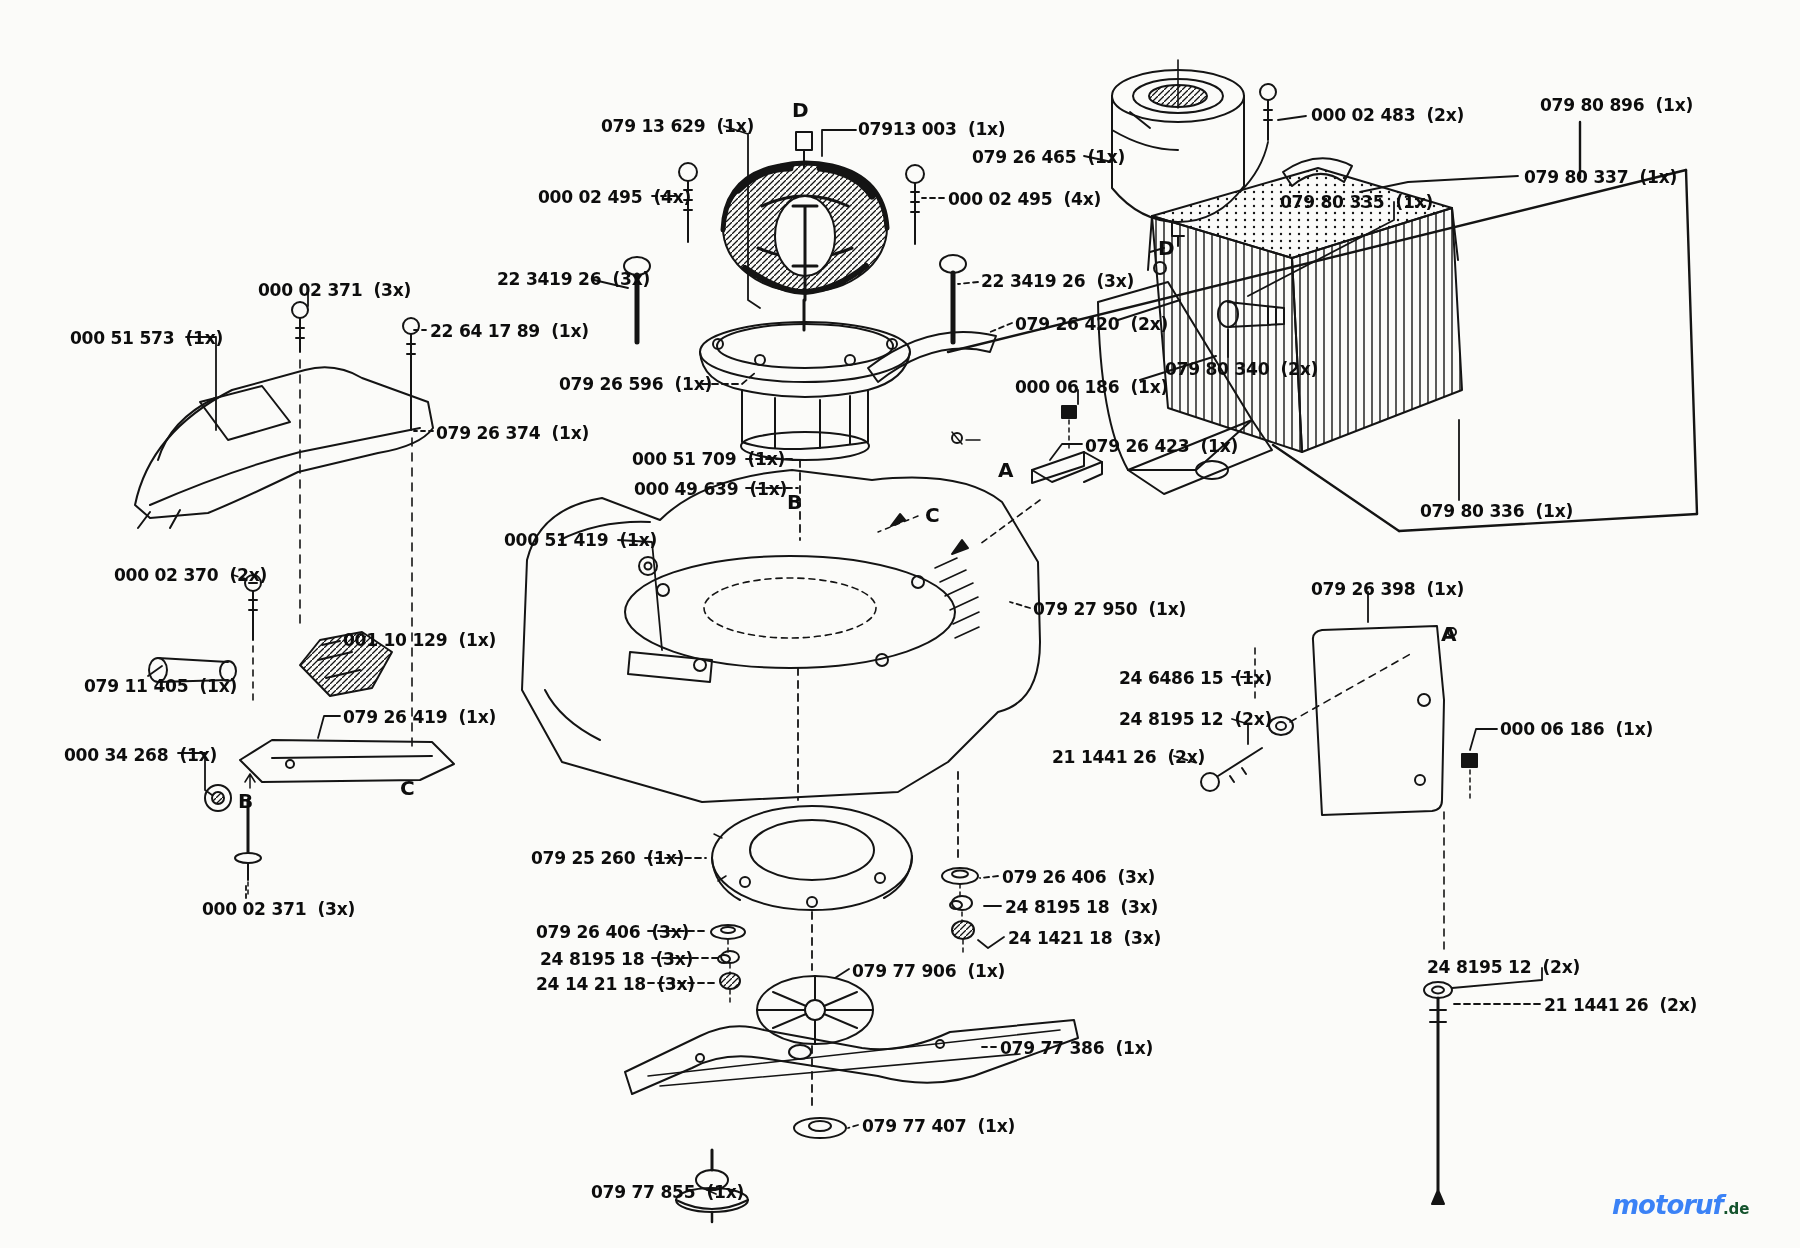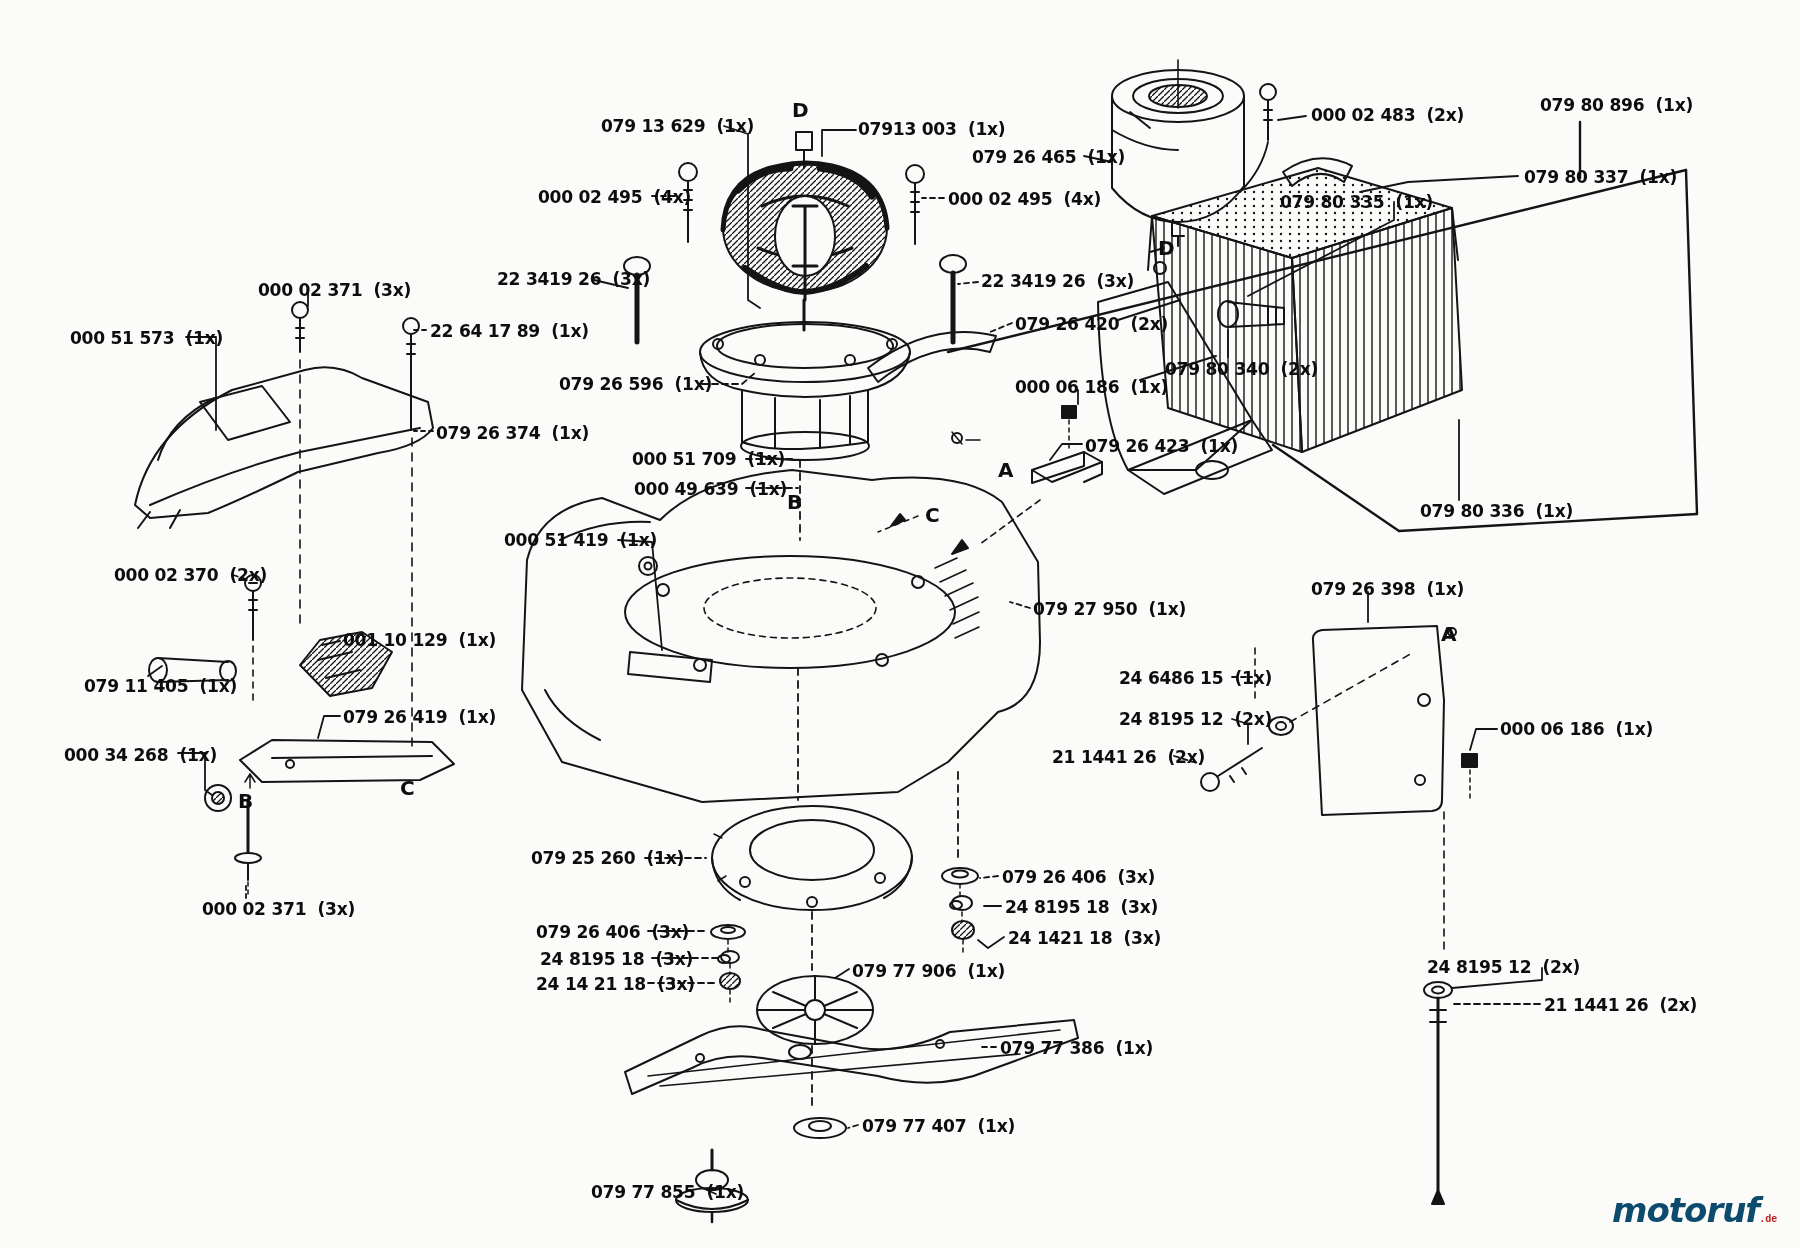--- a/index.html
+++ b/index.html
@@ -3,22 +3,22 @@
 <meta charset="utf-8">
 <style>
   html,body{margin:0;padding:0;background:#e8e8e8;}
   #stage{position:relative;width:1800px;height:1248px;background:#fbfbf9;overflow:hidden;
          font-family:"DejaVu Sans",sans-serif;}
   #lineart{position:absolute;left:0;top:0;}
   .label{position:absolute;font-weight:bold;font-size:18px;line-height:1;color:#0d0d0d;
          white-space:pre;transform:scaleX(.95);transform-origin:left top;letter-spacing:-.3px;}
   .marker{position:absolute;font-weight:bold;font-size:20px;line-height:1;color:#0d0d0d;}
   #watermark{position:absolute;left:1612px;top:1190px;white-space:nowrap;}
-  #wm-brand{font-size:34px;font-weight:bold;font-style:italic;letter-spacing:-1px;color:#0c4a6e;}
-  #wm-tld{font-size:10px;font-weight:bold;color:#b91c1c;font-family:Liberation Mono, monospace;}
+  #wm-brand{font-size:26px;font-weight:bold;font-style:italic;letter-spacing:-1px;color:#3b82f6;}
+  #wm-tld{font-size:15px;font-weight:bold;color:#14532d;}
 </style>
 </head>
 <body>
 
 <div id="stage">
 
   <svg id="lineart" width="1800" height="1248" viewBox="0 0 1800 1248" fill="none" stroke="#141414" stroke-width="2" stroke-linecap="round" stroke-linejoin="round">
     <defs>
       <pattern id="slats" width="8" height="8" patternUnits="userSpaceOnUse">
         <path d="M4,0 V8" stroke="#141414" stroke-width="1.4"></path>

